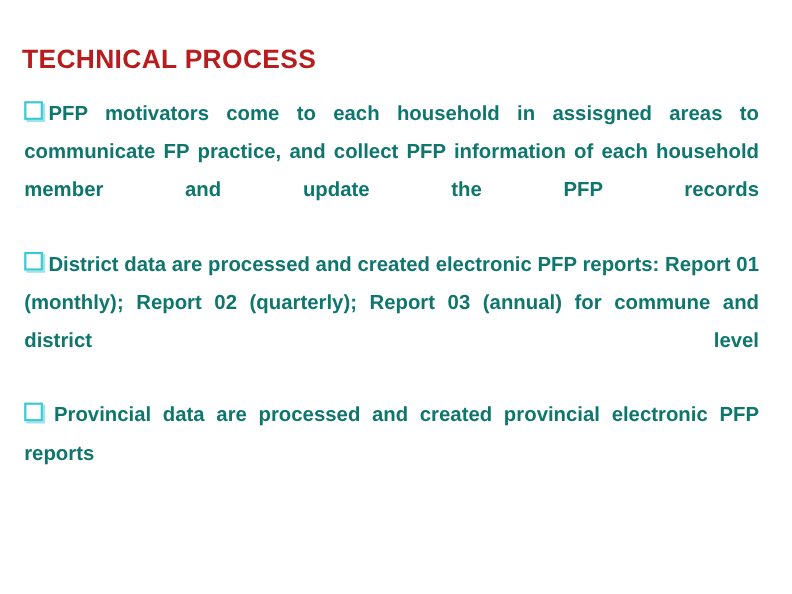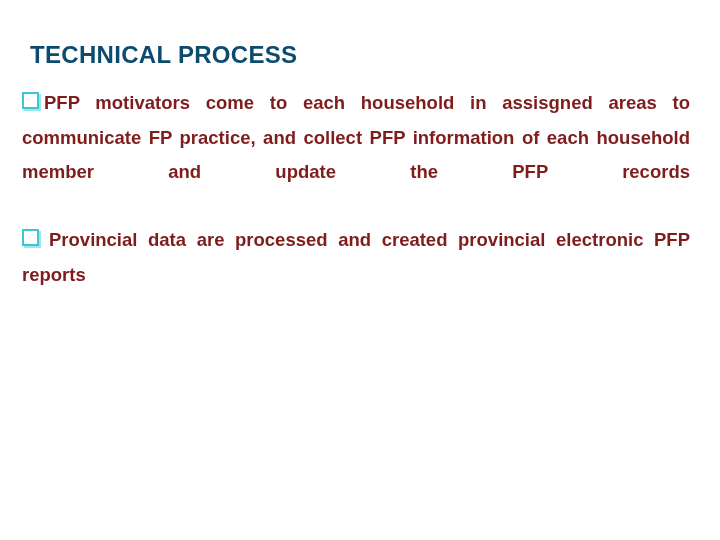--- a/index.html
+++ b/index.html
@@ -17,41 +17,41 @@
   .slide {
     position: relative;
     width: 720px;
     height: 540px;
     background: #ffffff;
     box-sizing: border-box;
   }
 
   .slide-title {
     position: absolute;
-    left: 30px;
+    left: 20px;
     top: 41px;
     font-size: 24px;
     font-weight: bold;
-    color: #0c4a6e;
+    color: #b91c1c;
     letter-spacing: 0.3px;
     white-space: nowrap;
   }
 
   .body-block {
     position: absolute;
     left: 22px;
     top: 86px;
     width: 668px;
   }
 
   .bullet-para {
     display: block;
     margin: 0 0 0 0;
     padding: 0;
-    color: #7f1d1d;
+    color: #0f766e;
     font-size: 18.5px;
     font-weight: bold;
     line-height: 34px;
     text-align: justify;
     text-justify: inter-word;
     letter-spacing: 0px;
   }
 
   
   .bullet-para::after {
@@ -90,20 +90,23 @@
 
   <div class="slide-title">TECHNICAL PROCESS</div>
 
   <div class="body-block">
 
     <p class="bullet-para">
       <span class="bullet-glyph"><span class="sq"></span></span><span class="gap-sm"></span><span>PFP motivators come to each household in assisgned areas to communicate FP practice, and collect PFP information of each household member and update the PFP records</span>
     </p>
 
 
+    <p class="bullet-para">
+      <span class="bullet-glyph"><span class="sq"></span></span><span class="gap-sm"></span><span>District data are processed and created electronic PFP reports: Report 01 (monthly); Report 02 (quarterly); Report 03 (annual) for commune and district level</span>
+    </p>
 
     <p class="bullet-para">
       <span class="bullet-glyph"><span class="sq"></span></span><span class="gap-md"></span><span>Provincial data are processed and created provincial electronic PFP reports</span>
     </p>
 
   </div>
 
 </div>
 
 </body></html>

